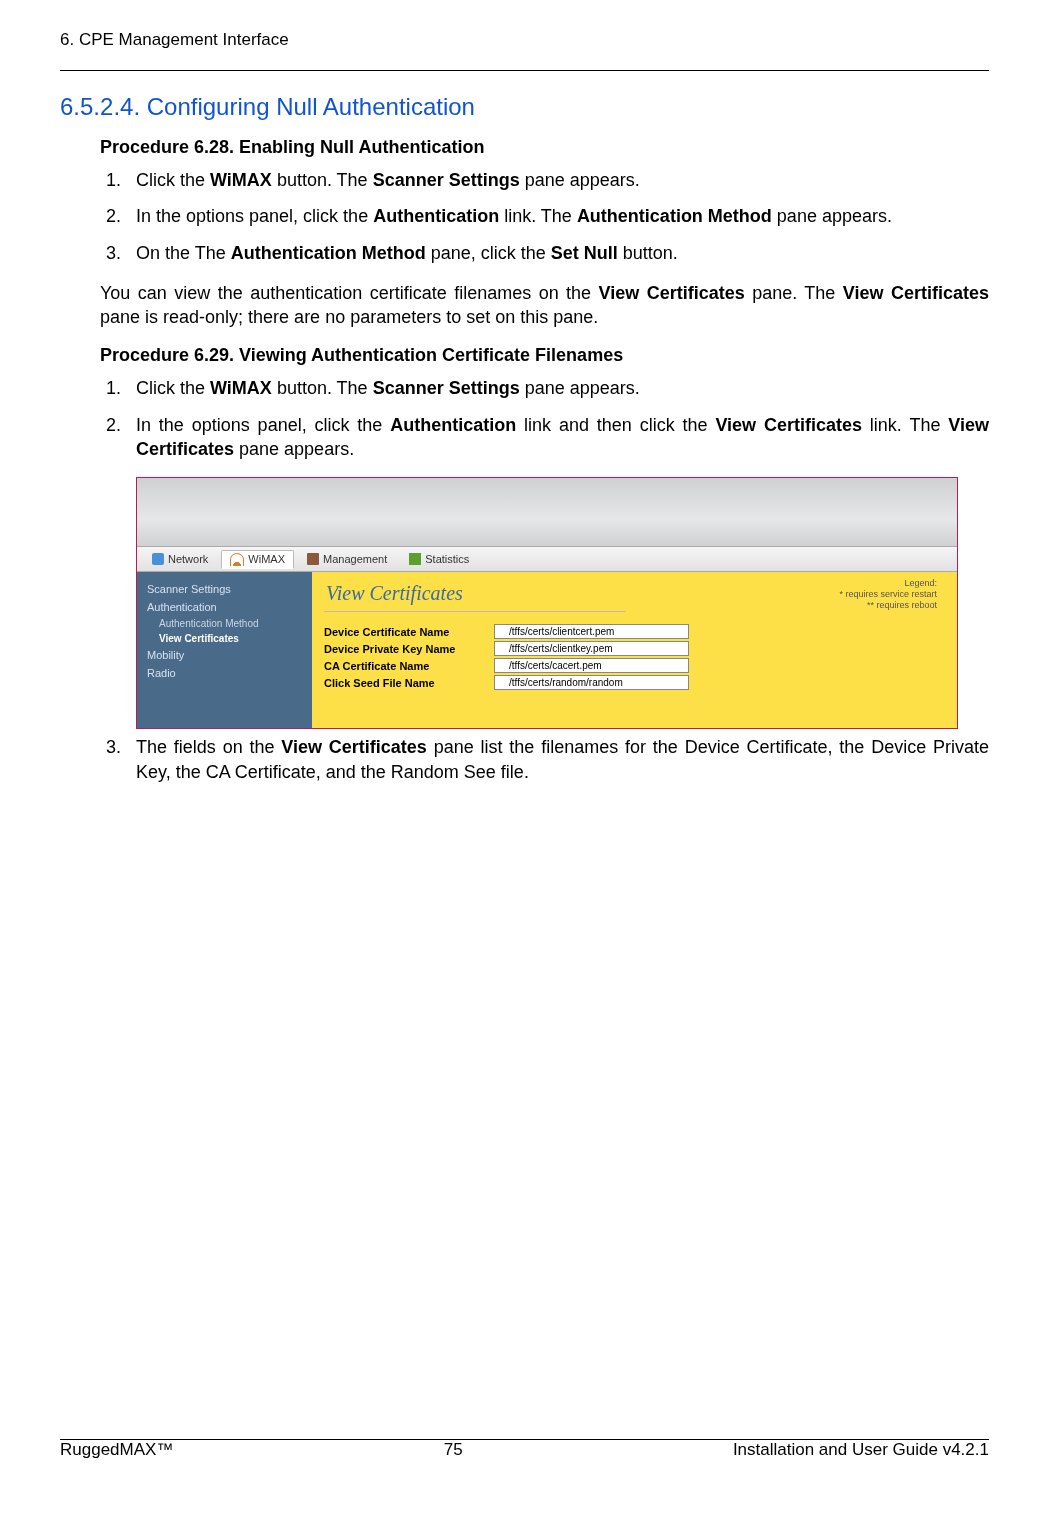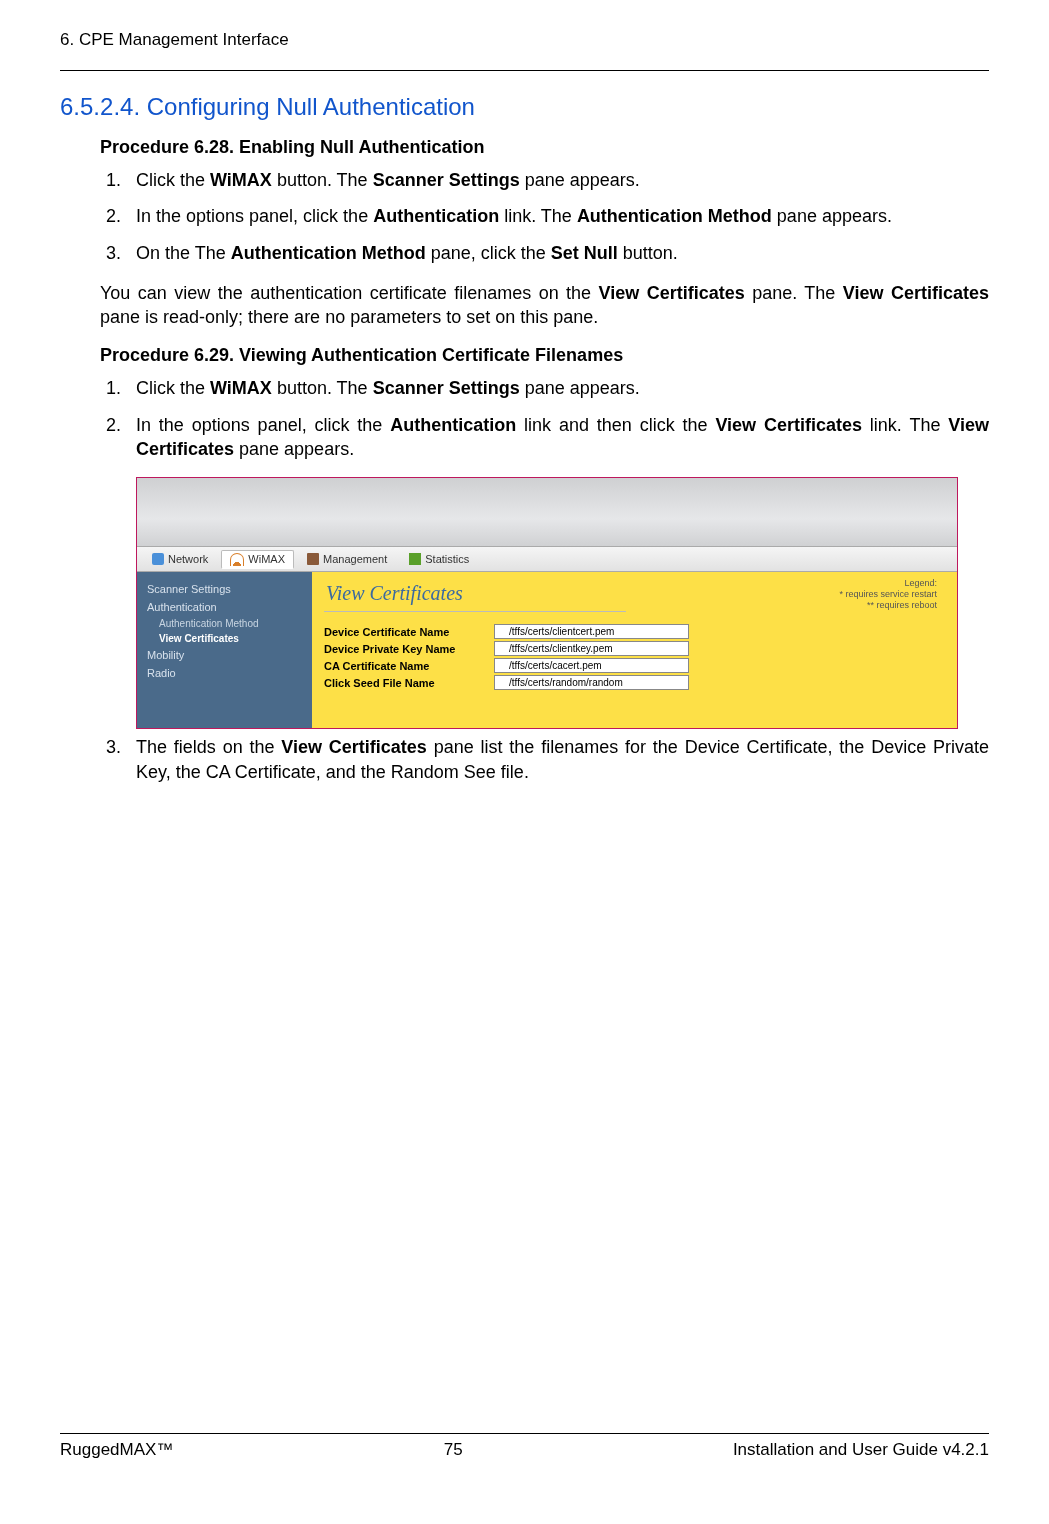--- a/index.html
+++ b/index.html
@@ -161,21 +161,20 @@
   .form-input {
     border: 1px solid #888;
     padding: 1px 14px;
     font-size: 10px;
     width: 165px;
     background: #fff;
   }
   .footer {
     border-top: 1px solid #000;
     margin-top: auto;
-    padding-top: 6px;
     display: flex;
     justify-content: space-between;
     font-size: 17px;
     position: absolute;
     bottom: 20px;
     left: 60px;
     right: 60px;
   }
   b { font-weight: bold; }
 </style>

